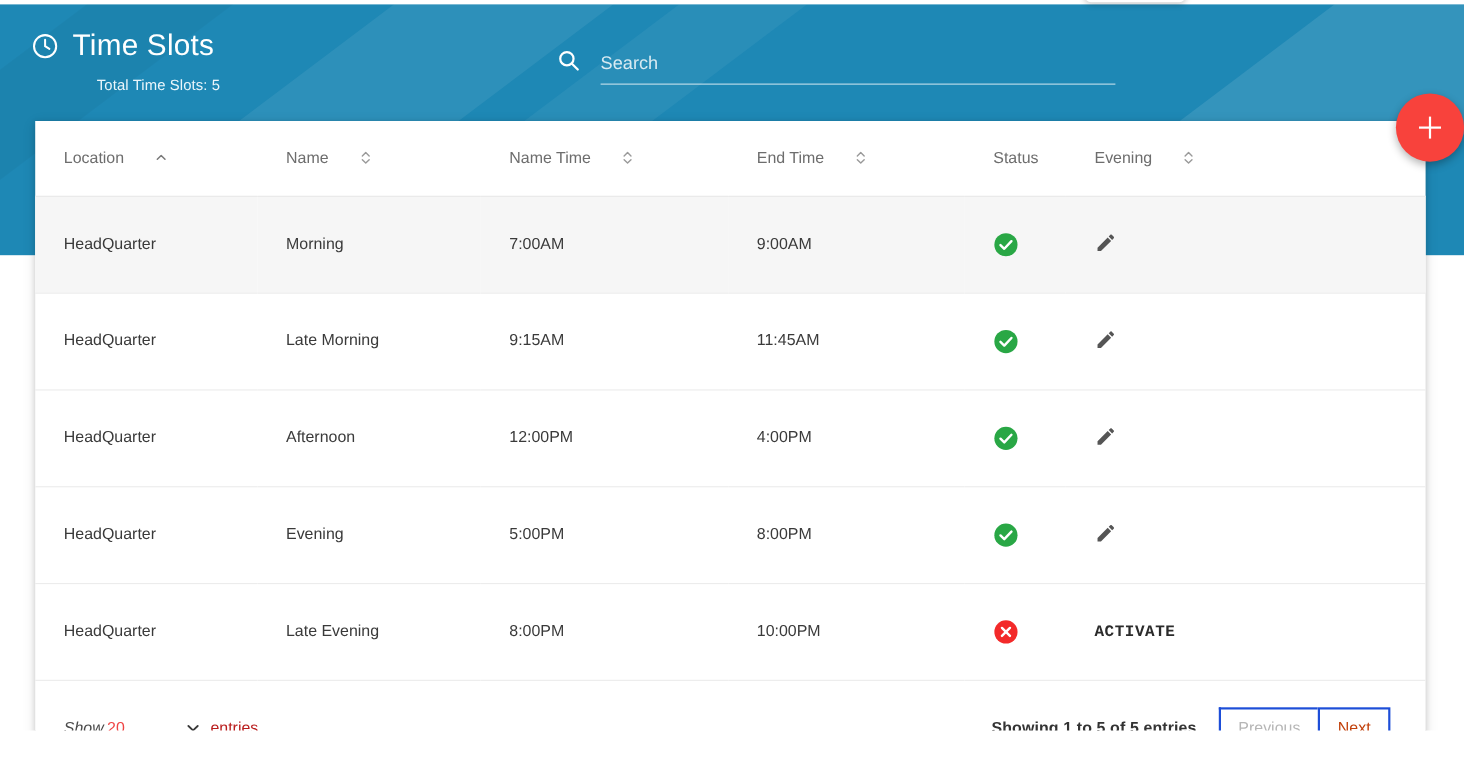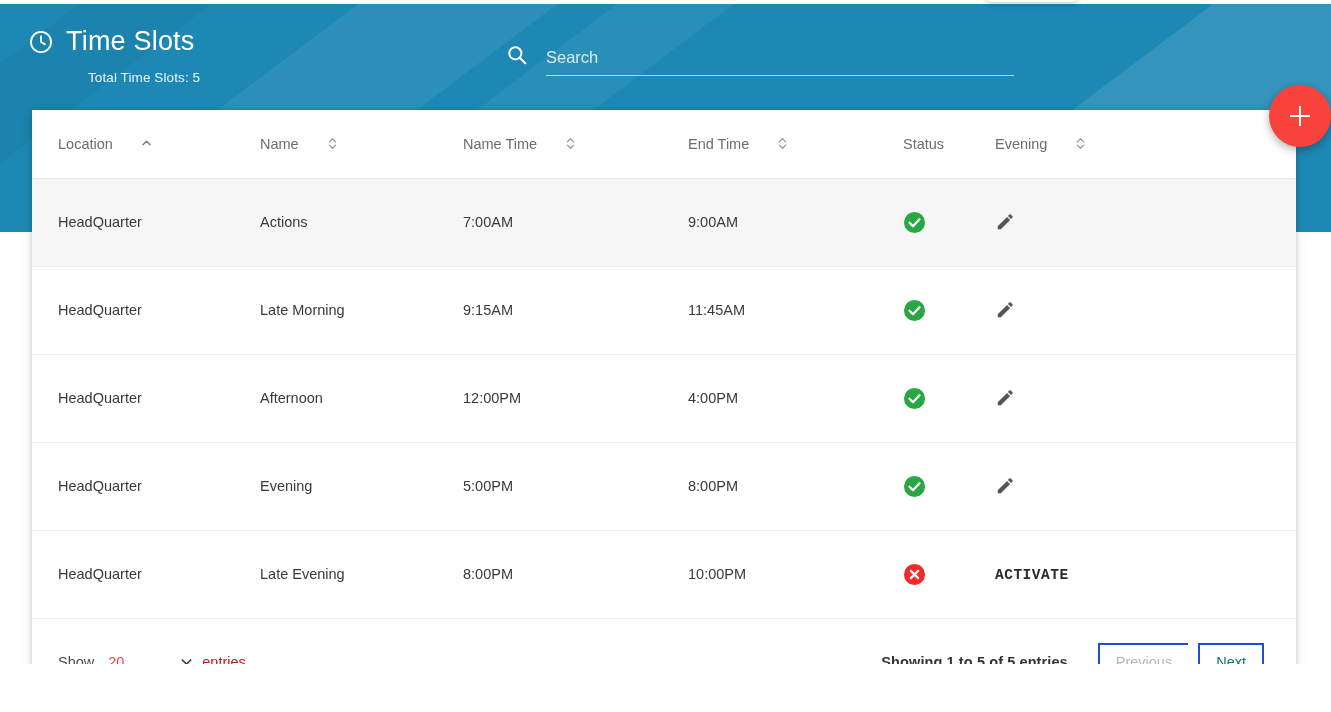--- a/index.html
+++ b/index.html
@@ -184,21 +184,21 @@
 
   
   .footer {
     display: flex;
     align-items: center;
     justify-content: space-between;
     height: 86px;
     padding: 0 32px 0 26px;
   }
   .show-entries { display: flex; align-items: center; font-size: 14.5px; color: #4a4a4a; }
-  .show-label { margin-right: 14px; }
+  .show-label { margin-right: 3px; font-style: italic; }
   .entries-select {
     appearance: none;
     -webkit-appearance: none;
     border: none;
     background: transparent;
     font-family: "Liberation Sans", sans-serif;
     font-size: 14.5px;
     color: #ef4444;
     padding: 2px 24px 2px 0;
     outline: none;
@@ -207,40 +207,40 @@
   }
   .select-shell { position: relative; display: inline-flex; align-items: center; }
   .select-chevron {
     position: absolute; right: 8px; top: 50%;
     transform: translateY(-50%);
     pointer-events: none;
     width: 11px; height: 8px;
   }
   .entries-label { margin-left: 2px; color: #b91c1c; text-align: right; }
 
-  .pager { display: flex; align-items: center; gap: 10px; }
+  .pager { display: flex; align-items: center; gap: 0; }
   .showing-text {
     font-size: 14.5px;
     font-weight: bold;
     color: #333333;
     margin-right: 20px;
     letter-spacing: 0.1px;
   }
   .pg-btn {
     height: 38px;
     min-width: 83px;
     padding: 0 16px;
     border: 2px solid #1d4ed8;
     background: #ffffff;
     font-family: "Liberation Sans", sans-serif;
     font-size: 14.5px;
     cursor: pointer;
   }
   .pg-prev { color: #b6b6b6; border-right: none; }
-  .pg-next { color: #0f766e; min-width: 62px; }
+  .pg-next { color: #c2410c; min-width: 62px; }
 </style>
 </head>
 <body>
 
 <div id="app">
 
   <div class="top-shadow"></div>
 
   <div class="banner">
     <div class="band b1"></div>
@@ -337,21 +337,21 @@
                 <path d="M2.6 6.2 L6 2.8 L9.4 6.2"></path>
                 <path d="M2.6 9.8 L6 13.2 L9.4 9.8"></path>
               </svg>
             </span>
           </th>
         </tr>
       </thead>
       <tbody id="tbody">
           <tr class="alt">
             <td>HeadQuarter</td>
-            <td>Actions</td>
+            <td>Morning</td>
             <td>7:00AM</td>
             <td>9:00AM</td>
             <td class="cell-status"><span><svg class="status-dot" viewBox="0 0 24 24">
                   <circle cx="12" cy="12" r="11" fill="#29a745"></circle>
                   <path fill="none" stroke="#ffffff" stroke-width="2.3" stroke-linecap="round" stroke-linejoin="round" d="M6.8 12.3 L10.4 15.8 L17.2 8.6"></path>
                 </svg></span></td>
             <td><button class="edit-btn">
                 <span><svg viewBox="0 0 24 24" width="22" height="22" fill="#555555">
                     <path d="M3 17.6 L3 21 L6.4 21 L16.5 10.9 L13.1 7.5 Z M19.1 8.3 C19.5 7.9 19.5 7.3 19.1 6.9 L17.1 4.9 C16.7 4.5 16.1 4.5 15.7 4.9 L14.1 6.5 L17.5 9.9 Z"></path>
                   </svg></span>

